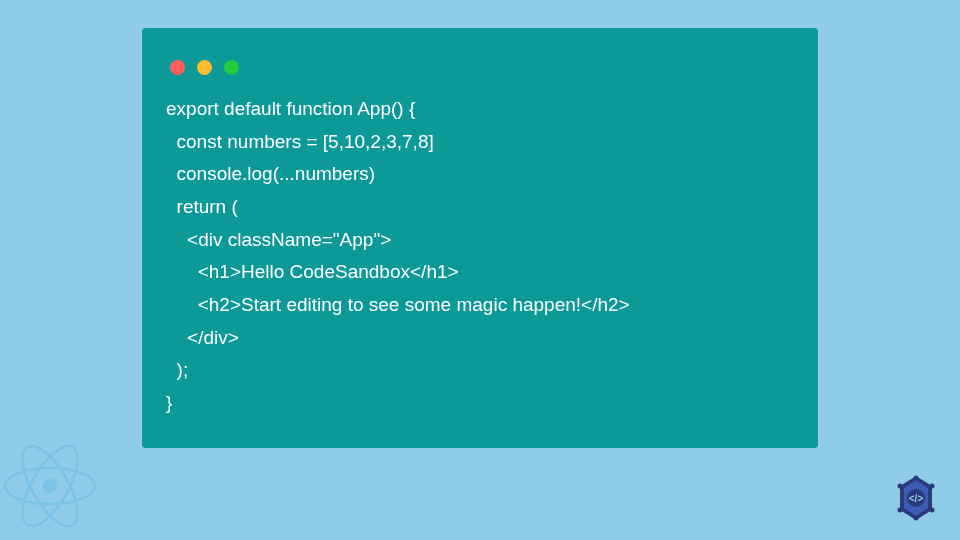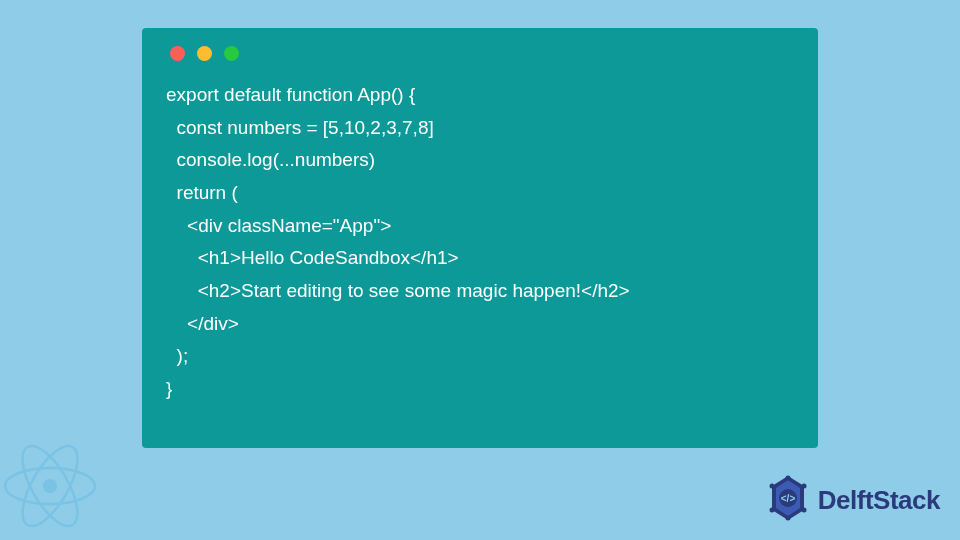--- a/index.html
+++ b/index.html
@@ -16,21 +16,21 @@
       overflow: hidden;
     }
     .code-window {
       position: absolute;
       top: 28px;
       left: 142px;
       width: 676px;
       height: 420px;
       background: #0e9999;
       border-radius: 4px;
-      padding: 18px 24px;
+      padding: 32px 24px;
     }
     .window-controls {
       display: flex;
       gap: 12px;
       margin-bottom: 18px;
       padding-left: 4px;
     }
     .dot {
       width: 15px;
       height: 15px;
@@ -117,14 +117,13 @@
         <text x="24" y="28" text-anchor="middle" fill="#8ecce8" font-size="10" font-weight="bold">&lt;/&gt;</text>
         <circle cx="24" cy="4" r="2.5" fill="#2a3a7a"></circle>
         <circle cx="40" cy="12" r="2.5" fill="#2a3a7a"></circle>
         <circle cx="40" cy="36" r="2.5" fill="#2a3a7a"></circle>
         <circle cx="24" cy="44" r="2.5" fill="#2a3a7a"></circle>
         <circle cx="8" cy="36" r="2.5" fill="#2a3a7a"></circle>
         <circle cx="8" cy="12" r="2.5" fill="#2a3a7a"></circle>
       </g>
     </svg>
   </span>
-  <span class="watermark-text">DelftStack</span>
 </div>
 
 </body></html>

